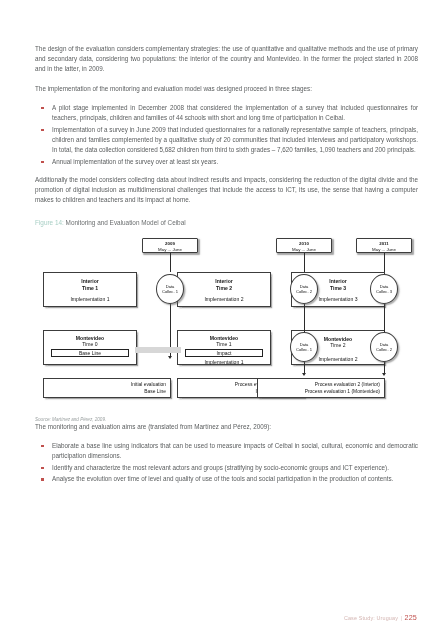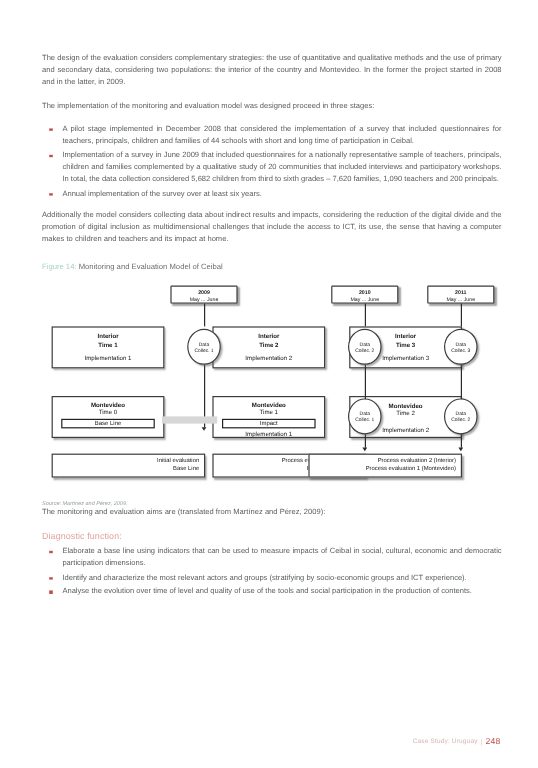--- a/index.html
+++ b/index.html
@@ -318,25 +318,24 @@
     <div class="dbox result-box" style="left:222px; top:141px; width:128px;">
       <div>Process evaluation 2 (Interior)</div>
       <div>Process evaluation 1  (Montevideo)</div>
     </div>
   </div>
 
   <div class="source-line">Source: Martínez and Pérez, 2009.</div>
 
   <p class="body-para after-fig">The monitoring and evaluation aims are (translated from Martínez and Pérez, 2009):</p>
 
-  <div class="section-head">Diagnostic function:</div>
 
   <ul class="bullets">
     <li><span>Elaborate a base line using indicators that can be used to measure impacts of Ceibal in social, cultural, economic and democratic participation dimensions.</span></li>
     <li><span>Identify and characterize the most relevant actors and groups (stratifying by socio-economic groups and ICT experience).</span></li>
     <li><span>Analyse the evolution over time of level and quality of use of the tools and social participation in the production of contents.</span></li>
   </ul>
 
   <div class="footer">
-    <span>Case Study: Uruguay</span><span class="sep">|</span><span class="pg">248</span>
+    <span>Case Study: Uruguay</span><span class="sep">|</span><span class="pg">225</span>
   </div>
 
 </div>
 
 </body></html>

